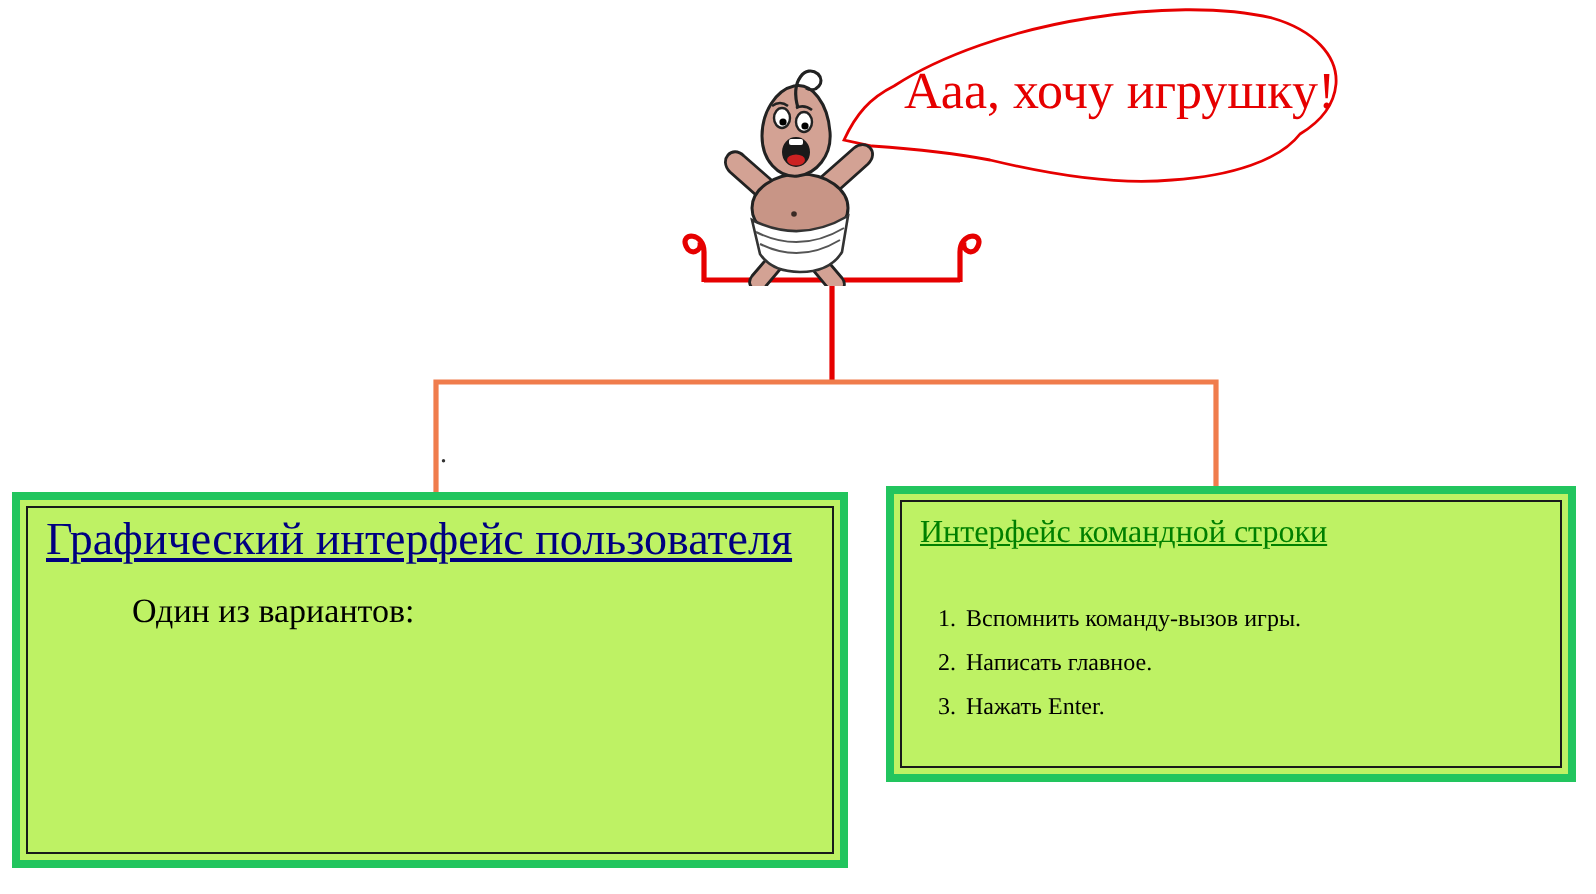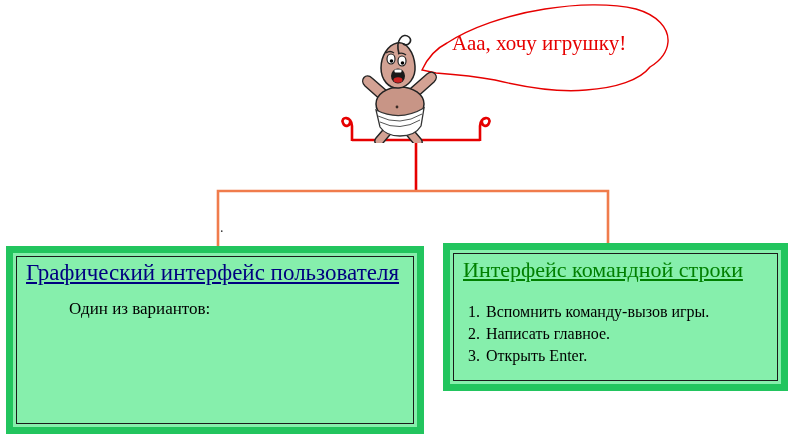--- a/index.html
+++ b/index.html
@@ -7,40 +7,40 @@
     position:relative;width:798px;height:447px;background:#ffffff;overflow:hidden;
     font-family:"Liberation Serif","DejaVu Serif",serif;color:#000;
   }
   svg{display:block;}
   .abs{position:absolute;}
   
   #lineart{position:absolute;left:0;top:0;width:798px;height:447px;pointer-events:none;}
   
   .bubble-text{
     position:absolute;left:452px;top:31px;width:210px;
-    font-size:21px;color:#e60000;white-space:nowrap;
+    font-size:26px;color:#e60000;white-space:nowrap;
   }
   
   .panel{
-    position:absolute;background:#86efac;border:7px solid #22c55e;box-sizing:border-box;
+    position:absolute;background:#bef264;border:4px solid #22c55e;box-sizing:border-box;
   }
   .panel .inner{
     position:absolute;left:3px;top:3px;right:3px;bottom:3px;
     border:1px solid #1a1a1a;box-sizing:border-box;overflow:hidden;
   }
   #gui-panel{left:6px;top:246px;width:418px;height:188px;}
   #cli-panel{left:443px;top:243px;width:345px;height:148px;}
   .panel-title{
     display:block;text-decoration:underline;white-space:nowrap;
     margin:3px 0 0 9px;font-size:23px;line-height:26px;
   }
   #gui-panel .panel-title{color:#000080;}
-  #cli-panel .panel-title{color:#008000;font-size:22px;}
+  #cli-panel .panel-title{color:#008000;font-size:16px;}
   .intro{margin:12px 0 12px 52px;font-size:17px;line-height:21px;}
-  ol.steps{margin:0;font-size:16px;line-height:21px;}
+  ol.steps{margin:0;font-size:12px;line-height:21px;}
   #gui-panel ol.steps{margin-top:20px;padding-left:68px;}
   #gui-panel ol.steps li{max-width:295px;}
   #cli-panel ol.steps{margin-top:18px;padding-left:30px;line-height:22px;}
   ol.steps li{padding-left:2px;}
   
   .artifact-dot{
     position:absolute;left:220px;top:222px;width:10px;height:12px;
     font-size:14px;color:#333;line-height:12px;
   }
 </style>
@@ -117,18 +117,18 @@
       <div class="intro">Один из вариантов:</div>
     </div>
   </div>
 
   <div class="panel" id="cli-panel">
     <div class="inner">
       <span class="panel-title">Интерфейс командной строки</span>
       <ol class="steps">
         <li>Вспомнить команду-вызов игры.</li>
         <li>Написать главное.</li>
-        <li>Открыть Enter.</li>
+        <li>Нажать Enter.</li>
       </ol>
     </div>
   </div>
 
 </div>
 
 </body></html>

